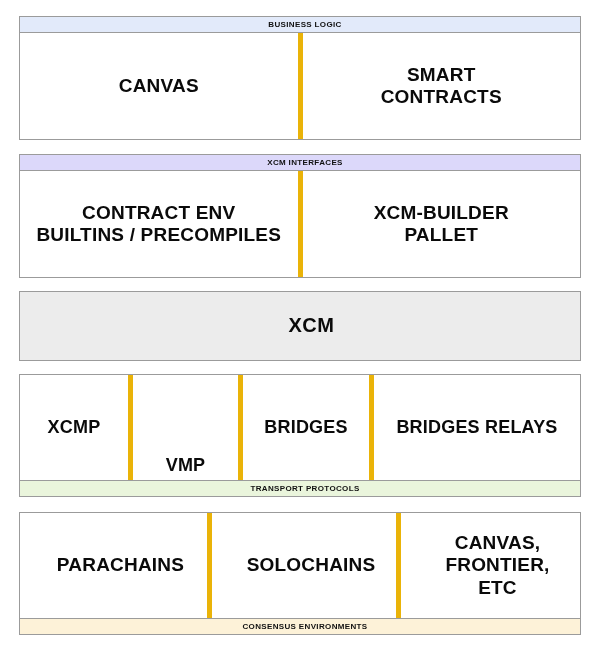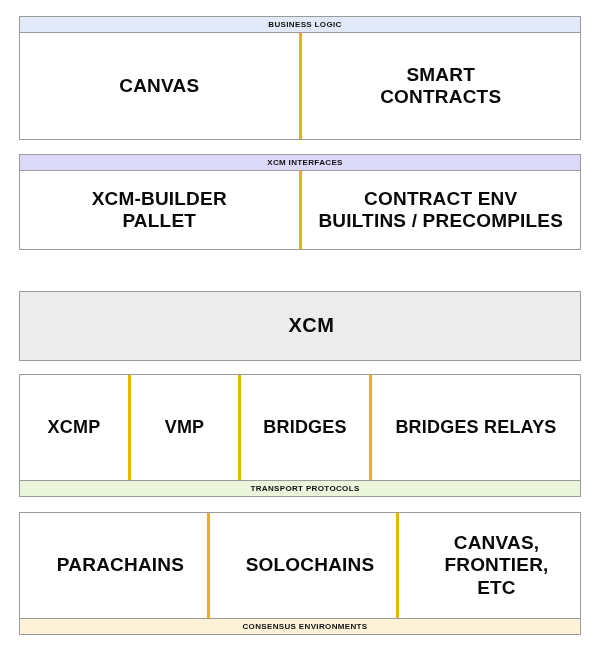--- a/index.html
+++ b/index.html
@@ -74,26 +74,26 @@
     justify-content: center;
     text-align: center;
     box-sizing: border-box;
     padding: 4px 6px;
     color: #0a0a0a;
     font-weight: bold;
     line-height: 1.18;
     background: #ffffff;
   }
   .cell + .cell {
-    border-left: 3px solid #eab308;
+    border-left: 5px solid #eab308;
   }
 
   
   #layer-business-logic { top: 16px;  height: 124px; }
-  #layer-xcm-interfaces { top: 154px; height: 96px; }
+  #layer-xcm-interfaces { top: 154px; height: 124px; }
   #layer-xcm           { top: 291px; height: 70px;  background: #ececec; }
   #layer-transport     { top: 374px; height: 123px; }
   #layer-consensus     { top: 512px; height: 123px; }
 
   
   #layer-xcm .cells { background: #ececec; }
   #layer-xcm .cell  { background: #ececec; font-size: 20px; letter-spacing: 0.5px; }
 
   
   #layer-business-logic .cell { font-size: 19px; letter-spacing: 0.2px; }
@@ -103,21 +103,21 @@
 
   
   
   #layer-business-logic .cell { flex: 1 1 0; }
   
   #layer-xcm-interfaces .cell { flex: 1 1 0; }
   
   #layer-xcm .cell { flex: 1 1 0; padding-left: 29px; }
   
   #layer-transport .cell:nth-child(1) { flex: 0 0 108px; }
-  #layer-transport .cell:nth-child(2) { flex: 0 0 110px; }
+  #layer-transport .cell:nth-child(2) { flex: 0 0 110px; align-items: flex-end; }
   #layer-transport .cell:nth-child(3) { flex: 0 0 131px; }
   #layer-transport .cell:nth-child(4) { flex: 1 1 auto; }
   
   #layer-consensus .cell:nth-child(1) { flex: 0 0 187px; }
   #layer-consensus .cell:nth-child(2) { flex: 0 0 189px; }
   #layer-consensus .cell:nth-child(3) { flex: 1 1 auto; }
 
   .cell-text { display: block; white-space: pre-line; }
 </style>
 </head>
@@ -135,26 +135,26 @@
         <span class="cell-text">SMART
 CONTRACTS</span>
       </div>
     </div>
   </section>
 
   <section class="layer" id="layer-xcm-interfaces">
     <div class="band band-top" style="background: rgb(220, 216, 250);">XCM INTERFACES</div>
     <div class="cells">
       <div class="cell">
+        <span class="cell-text">CONTRACT ENV
+BUILTINS / PRECOMPILES</span>
+      </div>
+      <div class="cell">
         <span class="cell-text">XCM-BUILDER
 PALLET</span>
-      </div>
-      <div class="cell">
-        <span class="cell-text">CONTRACT ENV
-BUILTINS / PRECOMPILES</span>
       </div>
     </div>
   </section>
 
   <section class="layer" id="layer-xcm" style="background: rgb(236, 236, 236);">
     <div class="cells">
       <div class="cell">
         <span class="cell-text">XCM</span>
       </div>
     </div>

